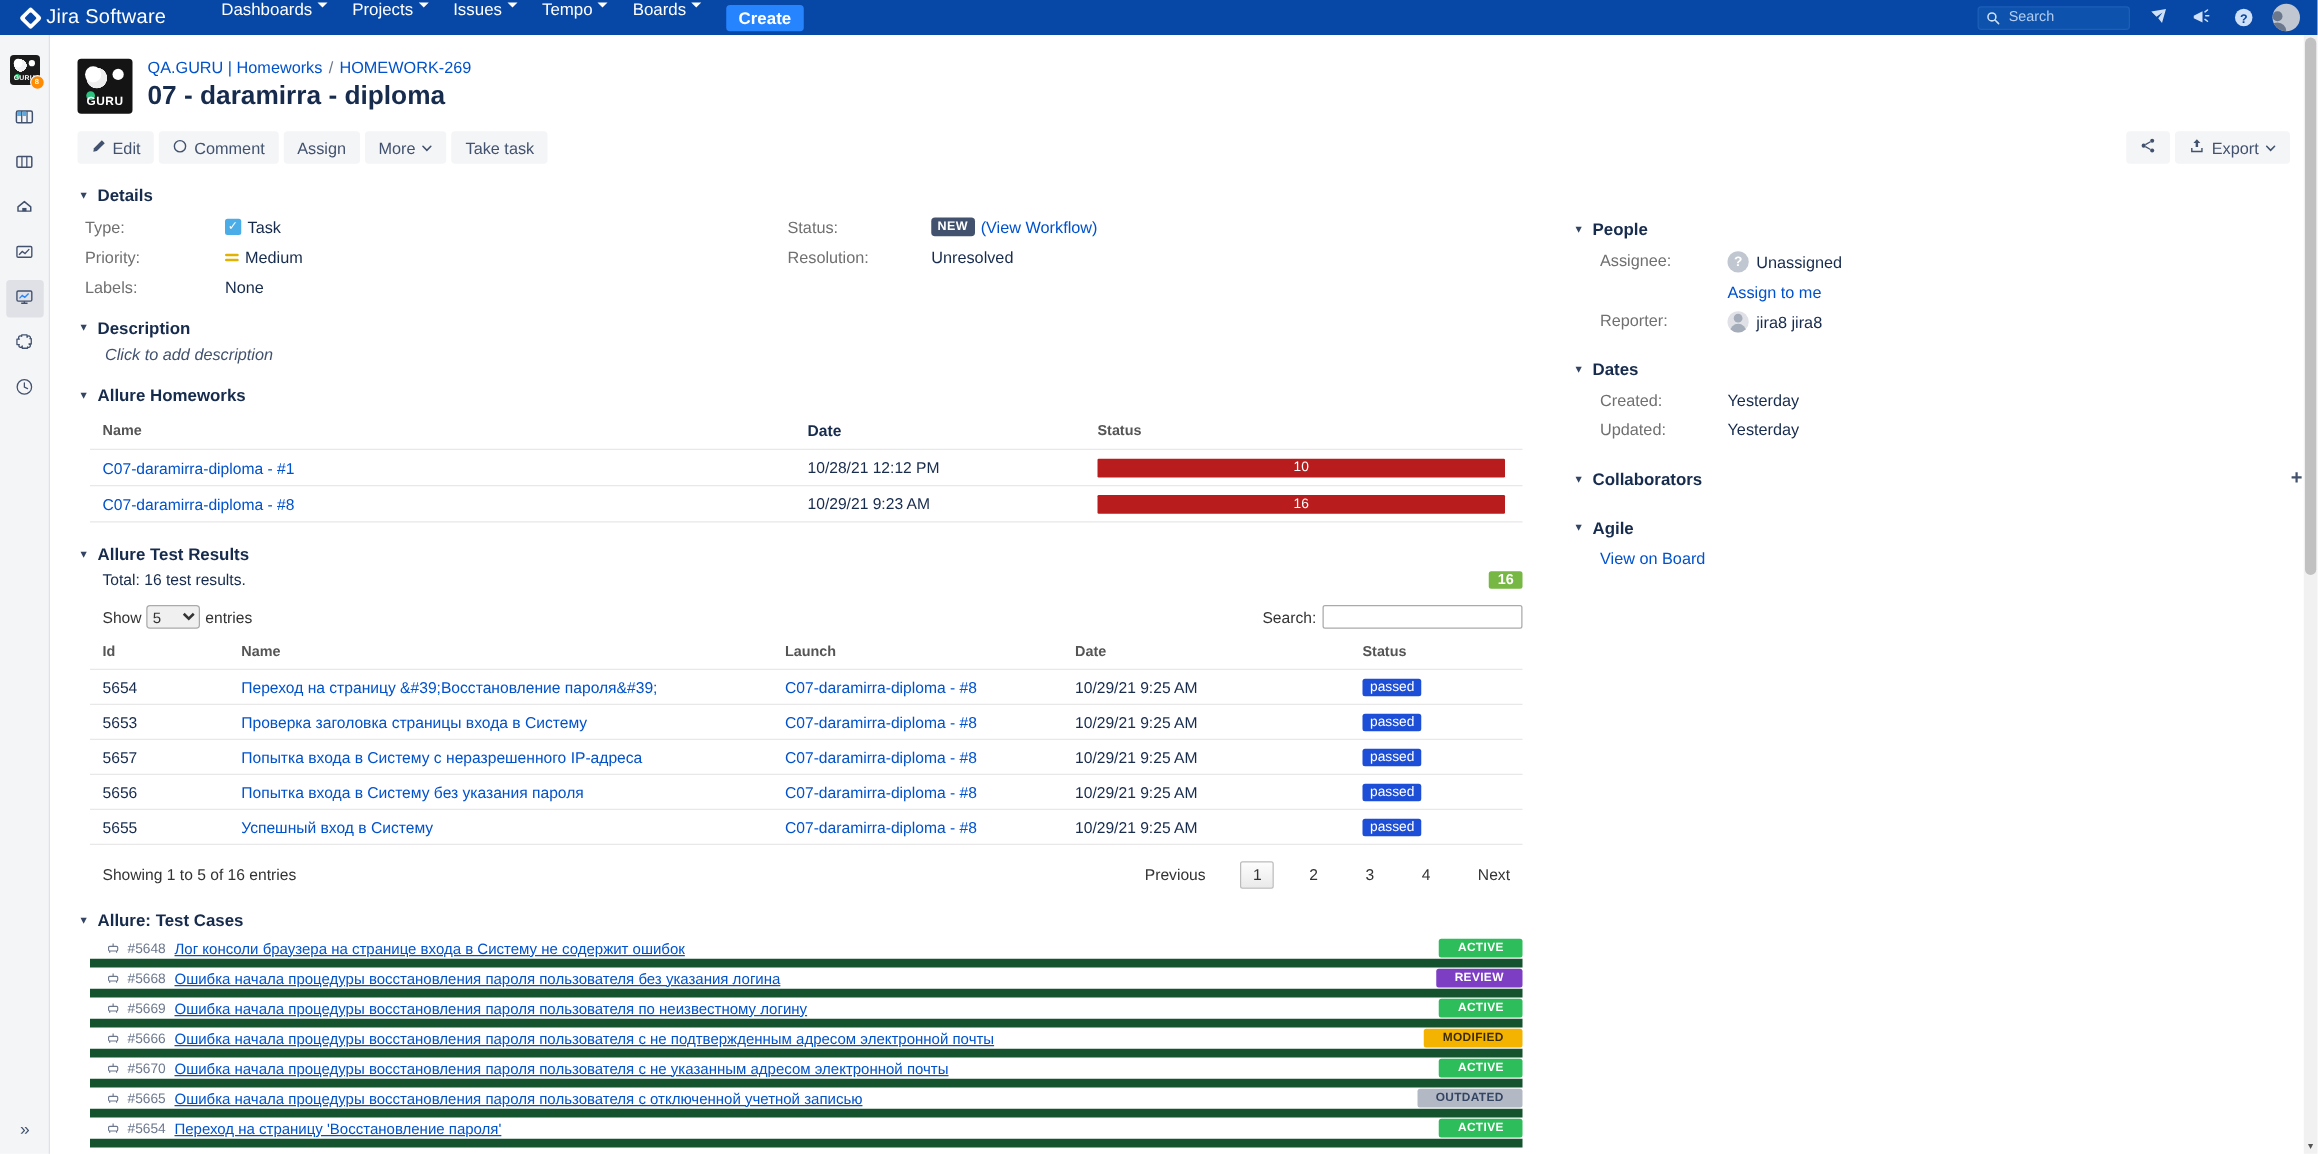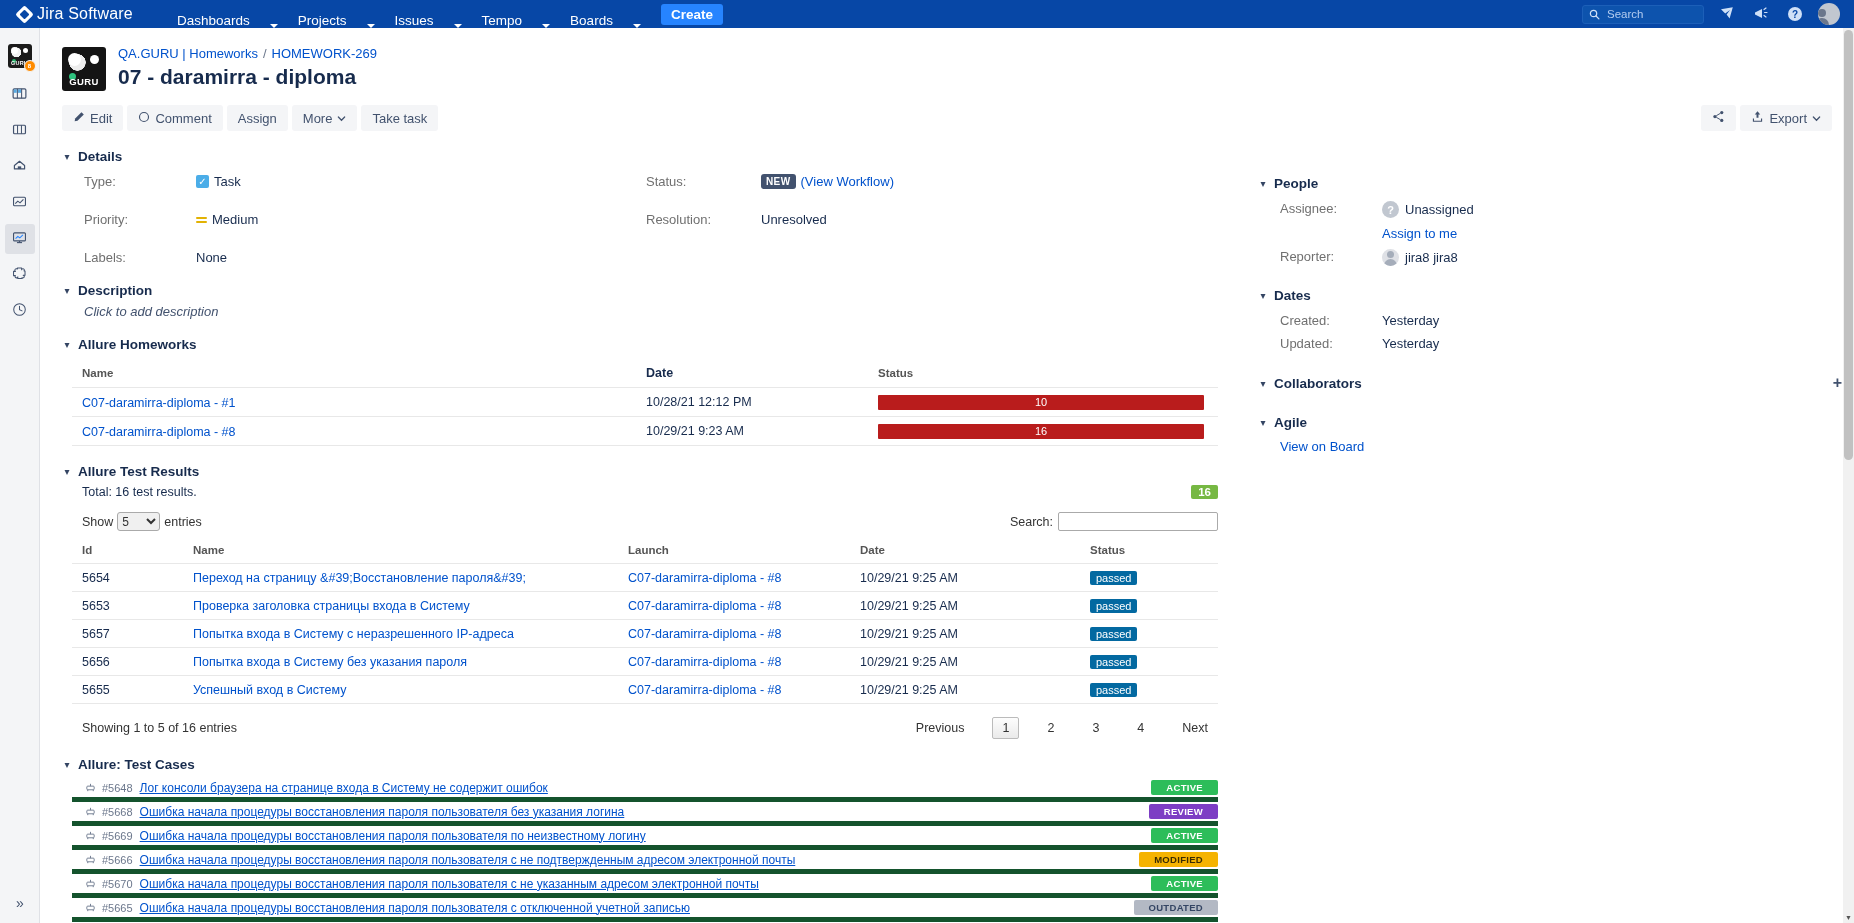--- a/index.html
+++ b/index.html
@@ -36,21 +36,21 @@
     position: relative;
   }
   .brand .logo-diamond::after {
     content: "";
     position: absolute; left: 3px; top: 3px;
     width: 7px; height: 7px;
     background: #0747A6;
     border-radius: 1px;
   }
   .navitem {
-    display: flex; align-items: flex-end; gap: 20px;
+    display: flex; align-items: flex-start; gap: 4px;
     padding: 0 10px; height: 28px;
     font-size: 13.5px; color: #fff;
     cursor: pointer;
   }
   .caret {
     width: 0; height: 0;
     border-left: 4px solid transparent;
     border-right: 4px solid transparent;
     border-top: 4px solid #fff;
     margin-top: 2px;
@@ -203,23 +203,23 @@
   }
   .chev {
     color: #344563; font-size: 10px; width: 10px;
     display:inline-block; text-align:center;
   }
 
   
   #details-grid {
     display: grid;
     grid-template-columns: 112px 450px 115px auto;
-    row-gap: 23px;
+    row-gap: 9px;
     font-size: 13px;
-    margin-left: 22px;
+    margin-left: 6px;
     margin-top: 10px;
   }
   .dlabel { color: #707070; }
   .dval { color: #172b4d; display: flex; align-items: center; gap: 5px; }
   .ico-task {
     width: 13px; height: 13px; background: #4bade8;
     border-radius: 2px; display: flex; align-items: center; justify-content: center;
     color: #fff; font-size: 10px; line-height: 1;
   }
   .ico-prio {
@@ -298,21 +298,21 @@
   .tr-c-id { width: 121px; padding-left: 10px; }
   .tr-c-name { width: 435px; }
   .tr-c-launch { width: 232px; }
   .tr-c-date { width: 230px; }
   .tr-c-status { flex: 1; }
   .tr-body-row { height: 28px; font-size: 12.5px; }
   .tr-body-row .tr-c-name a,
   .tr-body-row .tr-c-launch a { color: #0052cc; text-decoration: none; }
   .badge-passed {
     display: inline-block;
-    background: #0369a1; color: #fff;
+    background: #1d4ed8; color: #fff;
     font-size: 11px; padding: 1px 6px; border-radius: 2px;
   }
   #pager-row {
     display: flex; align-items: center;
     margin-top: 13px; padding-left: 10px;
     font-size: 12.5px; color: #333;
   }
   #pager { margin-left: auto; display: flex; align-items: flex-start; gap: 18px; }
   .pg {
     padding: 3px 9px; cursor: pointer; color: #333;
@@ -322,21 +322,21 @@
     background: linear-gradient(#fdfdfd,#eaeaea);
     border: 1px solid #bbb; border-radius: 2px;
     color: #333;
   }
 
   
   #atc-list { margin-left: 10px; width: 1146px; margin-top: 6px; }
   .tc-row {
     display: flex; align-items: center;
     height: 24px;
-    border-bottom: 5px solid #14532d;
+    border-bottom: 7px solid #14532d;
     padding-left: 12px;
     font-size: 12px;
   }
   .tc-ico {
     width: 12px; height: 12px; margin-right: 6px;
     display:flex; align-items:center; justify-content:center;
     color:#6b778c;
   }
   .tc-id { color: #6b778c; font-size: 11px; margin-right: 7px; }
   .tc-name { color: #0052cc; text-decoration: underline; cursor: pointer; }

